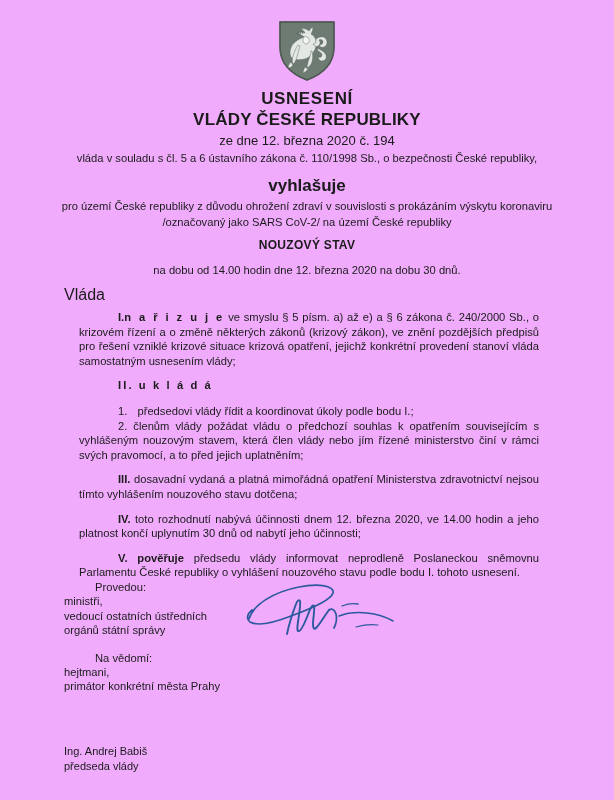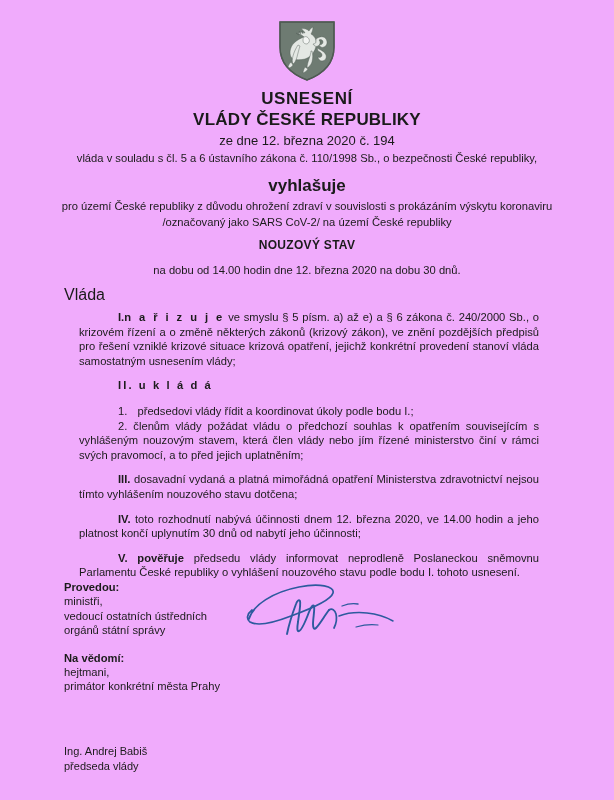--- a/index.html
+++ b/index.html
@@ -119,21 +119,21 @@
   .numlist .li.second { text-indent: 39px; }
 
   
   .footer {
     position: absolute;
     left: 64px;
     top: 580px;
     font-size: 11.2px;
     line-height: 14.4px;
   }
-  .footer .lbl { font-weight: bold; }
+  .footer .lbl { font-weight: normal; margin-left: 31px; }
   .footer .grp { margin-bottom: 13px; }
 
   .signer {
     position: absolute;
     left: 64px;
     top: 744px;
     font-size: 11px;
     line-height: 15px;
   }
 

